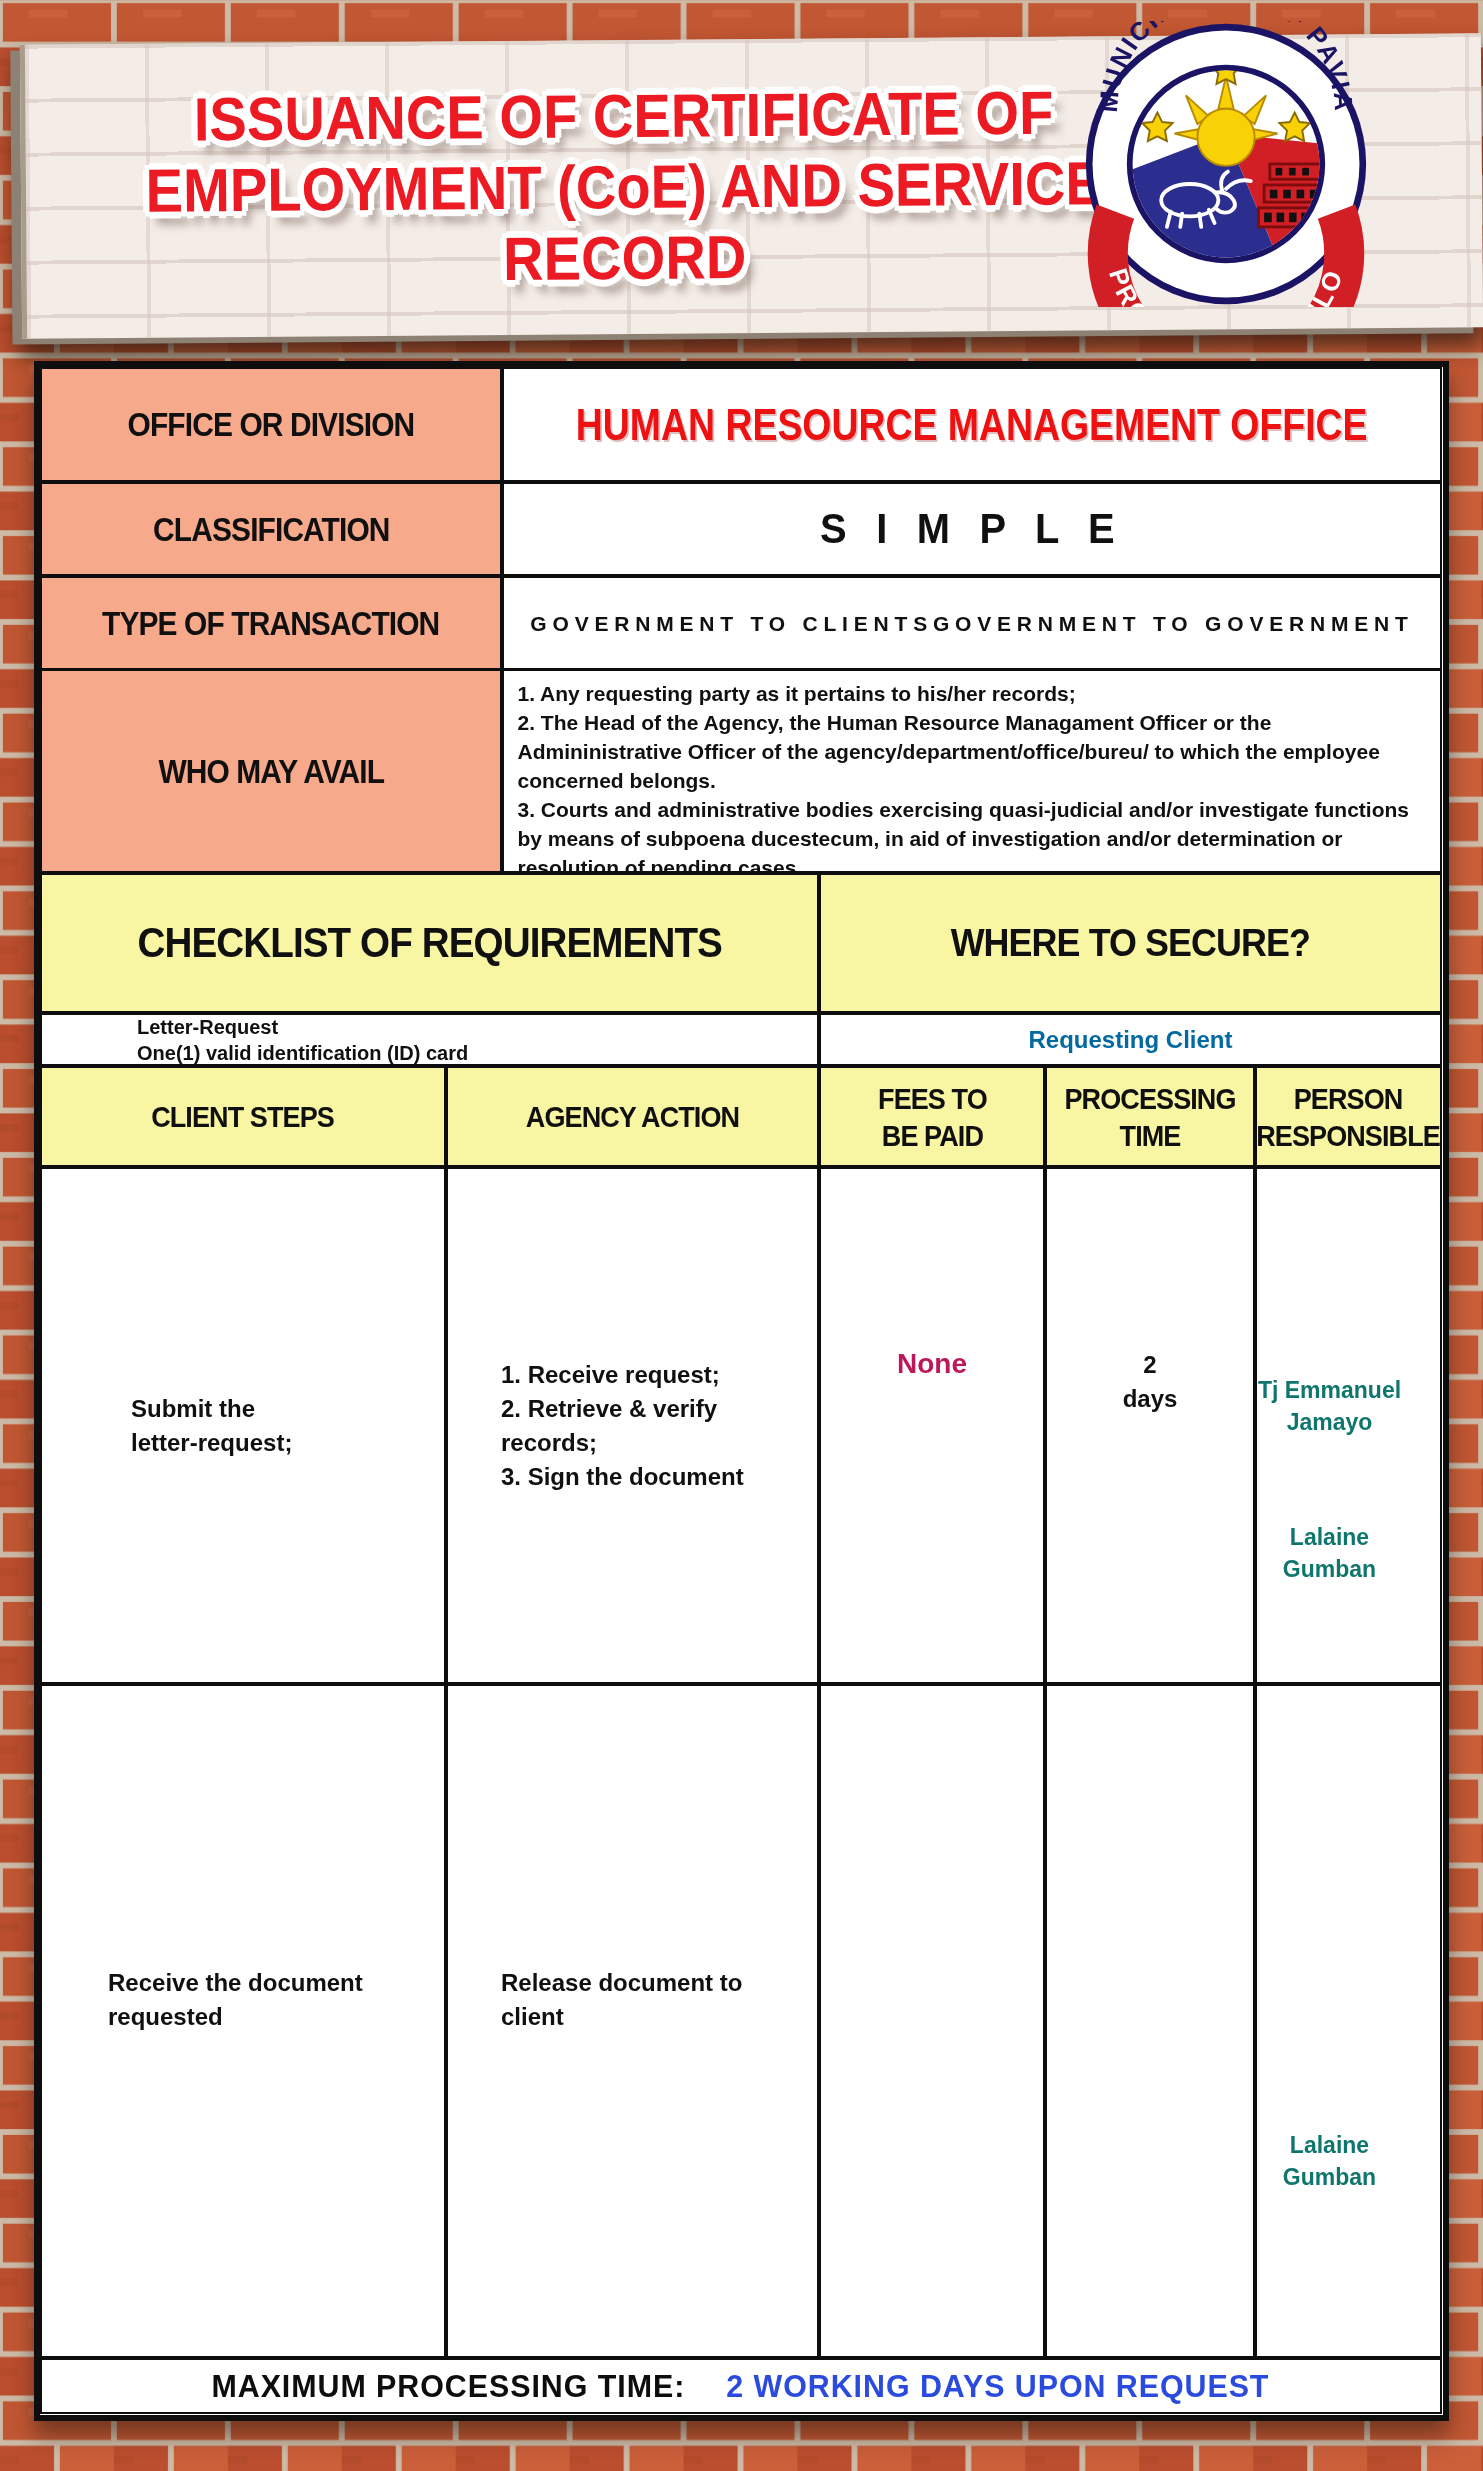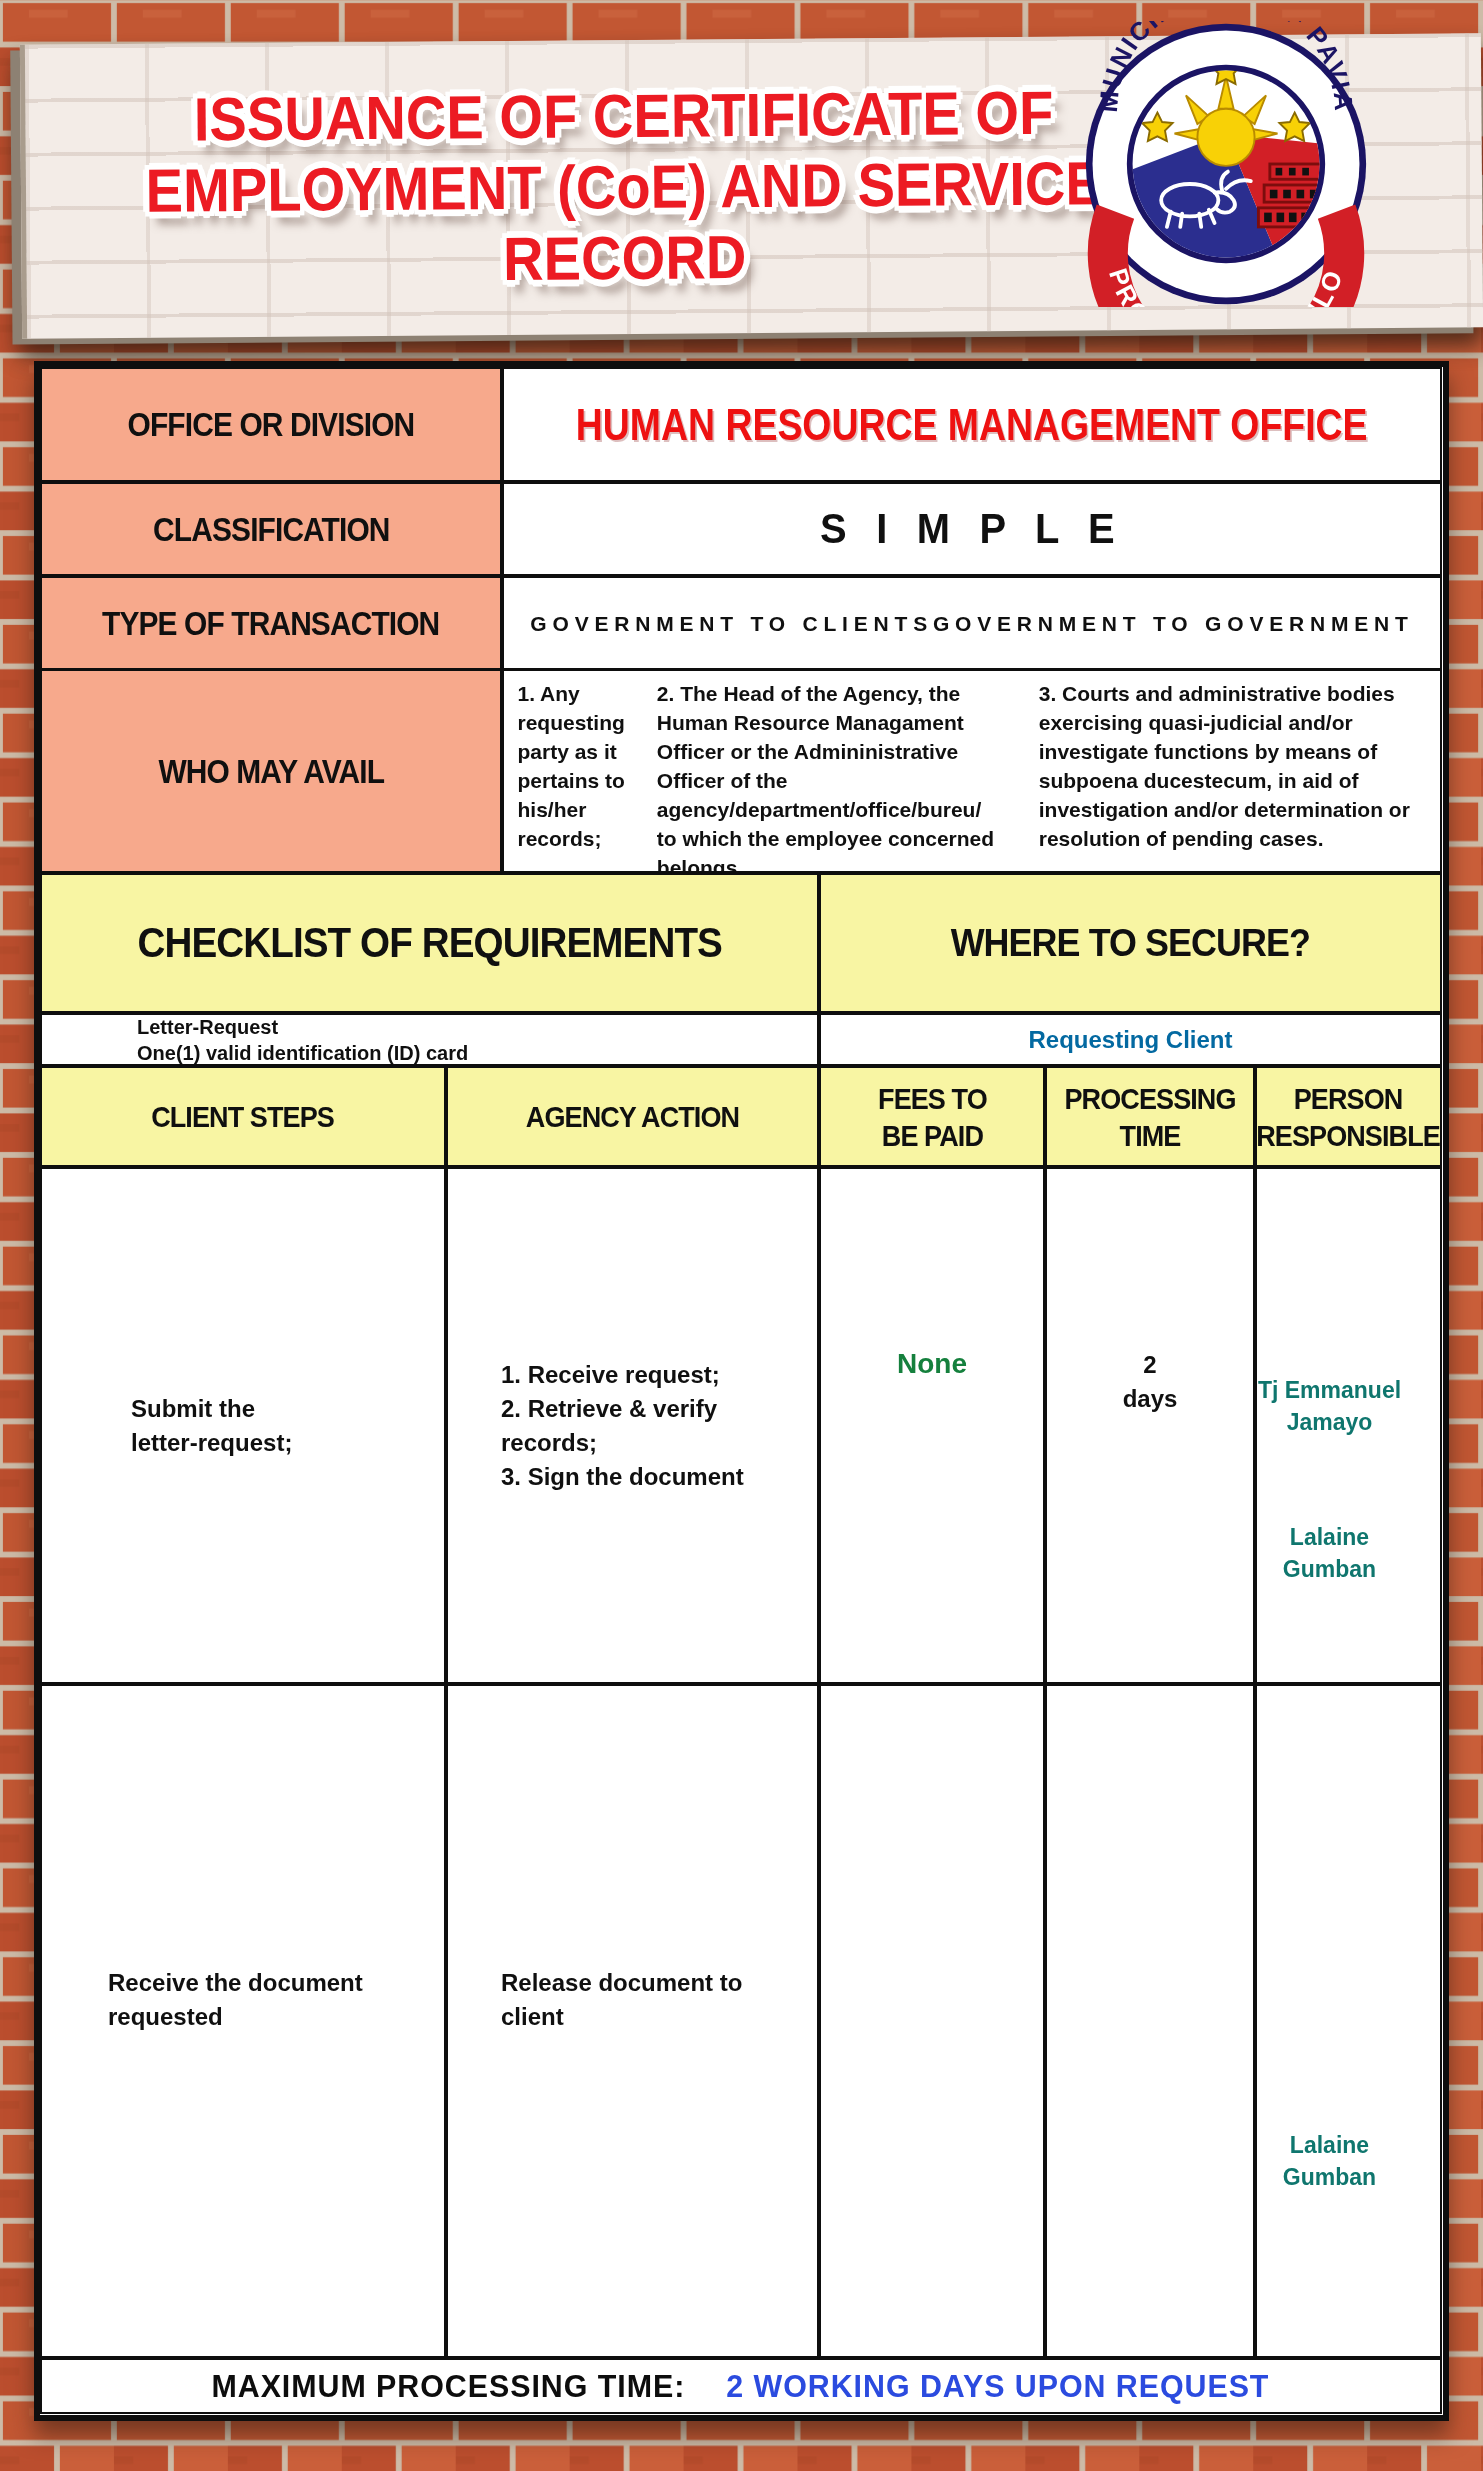--- a/index.html
+++ b/index.html
@@ -66,21 +66,21 @@
   }
   .avail-cell{align-items:flex-start;justify-content:flex-start;padding:7.7px 15.4px 5.8px 13.5px;}
   .big-head{font-weight:bold;font-size:42px;color:#101010;letter-spacing:-1px;transform:scaleX(.92);white-space:nowrap;}
   .big-head2{font-weight:bold;font-size:39px;color:#101010;letter-spacing:-1px;transform:scaleX(.92);white-space:nowrap;}
   .req-cell{align-items:center;justify-content:flex-start;padding-left:95px;}
   .req-lines{font-weight:bold;font-size:20px;line-height:26px;color:#101010;text-align:left;}
   .secure-val{font-weight:bold;font-size:24px;color:#0369a1;}
   .col-head{font-weight:bold;font-size:30px;line-height:37px;color:#101010;letter-spacing:-1px;transform:scaleX(.9);white-space:pre-line;}
   .body-left{align-items:center;justify-content:flex-start;text-align:left;}
   .body-txt{font-weight:bold;font-size:24px;line-height:34px;color:#101010;white-space:pre-line;}
-  .none-txt{font-weight:bold;font-size:28px;color:#15803d;}
+  .none-txt{font-weight:bold;font-size:28px;color:#be185d;}
   .days-txt{font-weight:bold;font-size:24px;line-height:34px;color:#101010;white-space:pre-line;}
   .persons{flex-direction:column;gap:83px;}
   .person-name{font-weight:bold;font-size:23px;line-height:32px;color:#0f766e;text-align:center;width:145px;}
   .footer-cell{flex-direction:row;gap:14px;}
   .footer-label{font-weight:bold;font-size:32px;letter-spacing:1px;color:#0d0d0d;transform:scaleX(.95);white-space:nowrap;}
   .footer-value{font-weight:bold;font-size:32px;letter-spacing:1px;color:#2b4bdf;transform:scaleX(.95);white-space:nowrap;}
   .up-bias{align-items:flex-start;}
 </style>
 </head>
 <body>
@@ -197,21 +197,21 @@
     <span class="lbl">TYPE OF TRANSACTION</span>
   </div>
   <div class="cell" style="left:462px;top:209px;width:940px;height:94px;flex-direction:row;">
     <span class="gov-val">GOVERNMENT TO CLIENTS</span>
     <span class="gov-val">GOVERNMENT TO GOVERNMENT</span>
   </div>
 
   <div class="cell fill-salmon" style="left:0;top:302px;width:462px;height:204px;">
     <span class="lbl">WHO MAY AVAIL</span>
   </div>
-  <div class="cell avail-cell" style="left:462px;top:302px;width:940px;height:204px;flex-direction:row;gap:32px;">
+  <div class="cell avail-cell" style="left:462px;top:302px;width:940px;height:204px;flex-direction:column;">
     <div class="avail-text">1. Any requesting party as it pertains to his/her records;</div>
     <div class="avail-text">2. The Head of the Agency, the Human Resource Managament Officer or the Admininistrative Officer of the agency/department/office/bureu/ to which the employee concerned belongs.</div>
     <div class="avail-text">3. Courts and administrative bodies exercising quasi-judicial and/or investigate functions by means of subpoena ducestecum, in aid of investigation and/or determination or resolution of pending cases.</div>
   </div>
 
   <div class="cell fill-yellow" style="left:0;top:506px;width:779px;height:140px;">
     <span class="big-head">CHECKLIST OF REQUIREMENTS</span>
   </div>
   <div class="cell fill-yellow" style="left:779px;top:506px;width:623px;height:140px;">
     <span class="big-head2">WHERE TO SECURE?</span>

